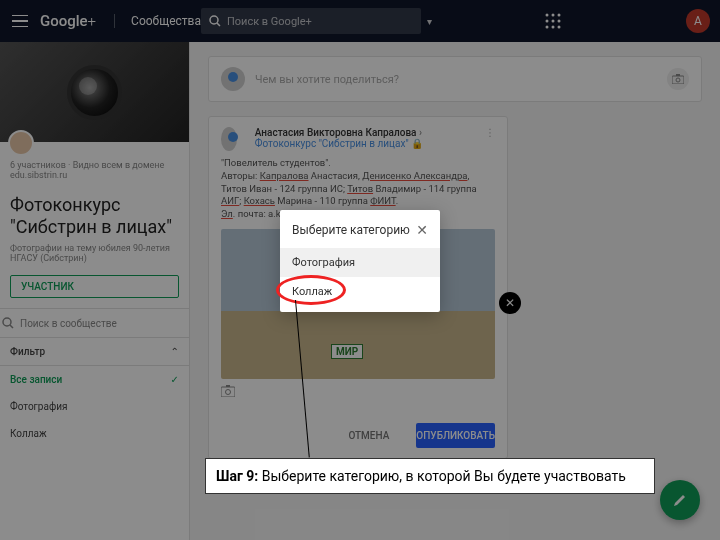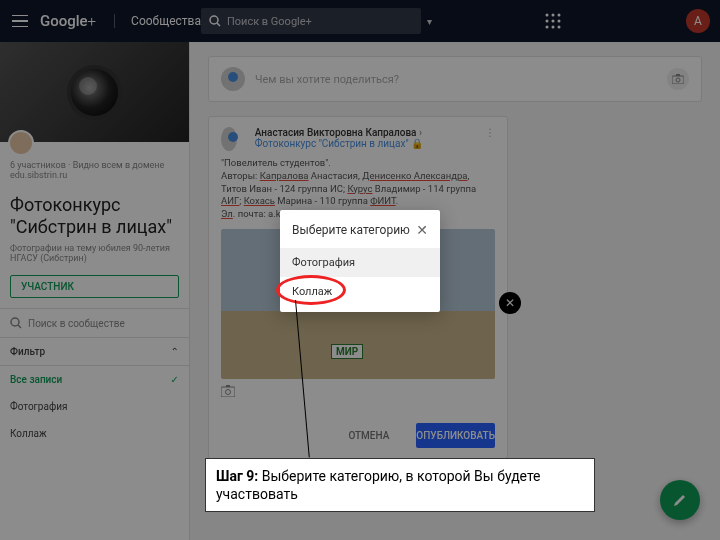--- a/index.html
+++ b/index.html
@@ -25,21 +25,21 @@
   .sidebar { width: 190px; background: #fff; border-right: 1px solid #e0e0e0; display: flex; flex-direction: column; font-size: 11px; color: #444; }
   .cover { height: 100px; background: linear-gradient(135deg,#555,#222); position: relative; display:flex; align-items:center; justify-content:center; }
   .camera-lens { width: 55px; height: 55px; border-radius: 50%; background: radial-gradient(circle at 40% 40%, #888 0%, #222 50%, #000 100%); border: 4px solid #333; position:relative; }
   .camera-lens::before{content:'';position:absolute;top:8px;left:8px;width:18px;height:18px;border-radius:50%;background:rgba(255,255,255,0.25);}
   .owner { position: absolute; bottom: -14px; left: 8px; width: 26px; height: 26px; border-radius: 50%; background: #e8c7a8; border: 2px solid #fff; }
   .community-meta { padding: 18px 10px 6px; font-size: 9px; color: #888; }
   .community-title { padding: 8px 10px 6px; font-size: 18px; font-weight: 400; color: #212121; line-height: 1.2; }
   .community-desc { padding: 0 10px 8px; font-size: 9px; color: #888; }
   .member-btn { margin: 4px 10px 10px; border: 1px solid #0f9d58; color: #0f9d58; font-size: 10px; font-weight: 500; padding: 5px 10px; background: #fff; display: inline-block; border-radius: 2px; }
   .divider { height: 1px; background: #e0e0e0; }
-  .search-comm { display: flex; align-items: center; padding: 8px 10px; color: #888; font-size: 10px; }
+  .search-comm { display: flex; align-items: center; padding: 8px 2px; color: #888; font-size: 10px; }
   .filter-row { display: flex; align-items: center; justify-content: space-between; padding: 8px 10px; font-size: 10px; font-weight: 500; }
   .filter-list div { padding: 8px 10px; font-size: 10px; }
   .filter-list .active { color: #0f9d58; font-weight: 500; display:flex; justify-content:space-between; }
 
   .main { flex: 1; padding: 14px 18px; position: relative; }
   .share-box { background: #fff; border: 1px solid #e0e0e0; border-radius: 3px; padding: 10px 12px; display: flex; align-items: center; font-size: 11px; color: #aaa; }
   .avatar-tiny { width: 24px; height: 24px; border-radius:50%; background:#d0d0d0; margin-right:10px; position:relative;}
   .avatar-tiny::before{content:'';position:absolute;top:5px;left:7px;width:10px;height:10px;border-radius:50%;background:#4a90e2;}
   .cam-icon { margin-left:auto; width:22px;height:22px;border-radius:50%;background:#eee;display:flex;align-items:center;justify-content:center;font-size:11px;color:#888;}
 
@@ -60,21 +60,21 @@
 
   
   .cat-dialog { position:absolute; z-index:60; left:280px; top:210px; width:160px; background:#fff; box-shadow:0 4px 18px rgba(0,0,0,0.25); border-radius:2px; padding:12px 0 6px; }
   .cat-title { display:flex; align-items:center; justify-content:space-between; padding:0 12px 10px; font-size:12px; color:#333; font-weight:400;}
   .cat-close{font-size:14px;color:#666;cursor:pointer;}
   .cat-opt { padding:8px 12px; font-size:11px; color:#333; cursor:pointer;}
   .cat-opt.sel { background:#f0f0f0; }
   .red-circle{position:absolute;z-index:61;left:276px;top:275px;width:70px;height:30px;border:3px solid #e22;border-radius:50%;pointer-events:none;}
 
   
-  .instruction { position:absolute; z-index:62; left:205px; top:458px; width:390px; background:#fff; border:1px solid #333; padding:8px 10px; font-size:14px; line-height:1.3; }
+  .instruction { position:absolute; z-index:62; left:205px; top:458px; width:450px; background:#fff; border:1px solid #333; padding:8px 10px; font-size:14px; line-height:1.3; }
   .instruction b{font-weight:700;}
   
   .connector{position:absolute;z-index:61;left:295px;top:300px;width:1px;height:158px;background:#000;transform-origin:top;transform:rotate(-5deg);}
 
   
   .fab { position:absolute; right:20px; bottom:20px; width:40px;height:40px;border-radius:50%;background:#0f9d58;color:#fff;display:flex;align-items:center;justify-content:center;box-shadow:0 3px 8px rgba(0,0,0,0.3);font-size:18px; z-index:40;}
 
   svg{display:block;}
 </style>
 </head>
@@ -171,21 +171,21 @@
           <div>
             <span class="post-author">Анастасия Викторовна Капралова</span>
             <span class="post-group"> <span>›</span> <a href="#">Фотоконкурс "Сибстрин в лицах"</a> 🔒</span>
           </div>
         </div>
         <div style="margin-left:auto;color:#aaa">⋮</div>
       </div>
       <div class="post-body">
         <div>"Повелитель студентов".</div>
         <div>
-          <span>Авторы: </span><span class="u">Капралова</span><span> Анастасия, </span><span class="u">Денисенко Александра</span><span>, Титов Иван - 124 группа ИС; </span><span class="u">Курус</span><span> Владимир - 114 группа </span><span class="u">АИГ</span><span>; </span><span class="u">Кохась</span><span> Марина - 110 группа </span><span class="u">ФИИТ</span><span>.</span>
+          <span>Авторы: </span><span class="u">Капралова</span><span> Анастасия, </span><span class="u">Денисенко Александра</span><span>, Титов Иван - 124 группа ИС; </span><span class="u">Титов</span><span> Владимир - 114 группа </span><span class="u">АИГ</span><span>; </span><span class="u">Кохась</span><span> Марина - 110 группа </span><span class="u">ФИИТ</span><span>.</span>
         </div>
         <div><span class="u">Эл</span><span>. почта: a.kapralova@edu.sibstrin.ru</span></div>
       </div>
       <div class="post-img"></div>
       <div style="margin-top:6px;color:#888">
         <svg width="14" height="12">
             <rect x="0" y="2" width="14" height="10" rx="1" fill="none" stroke="#888"></rect>
             <circle cx="7" cy="7" r="2.5" fill="none" stroke="#888"></circle>
             <rect x="5" y="0" width="4" height="2" fill="#888"></rect>
           </svg>

